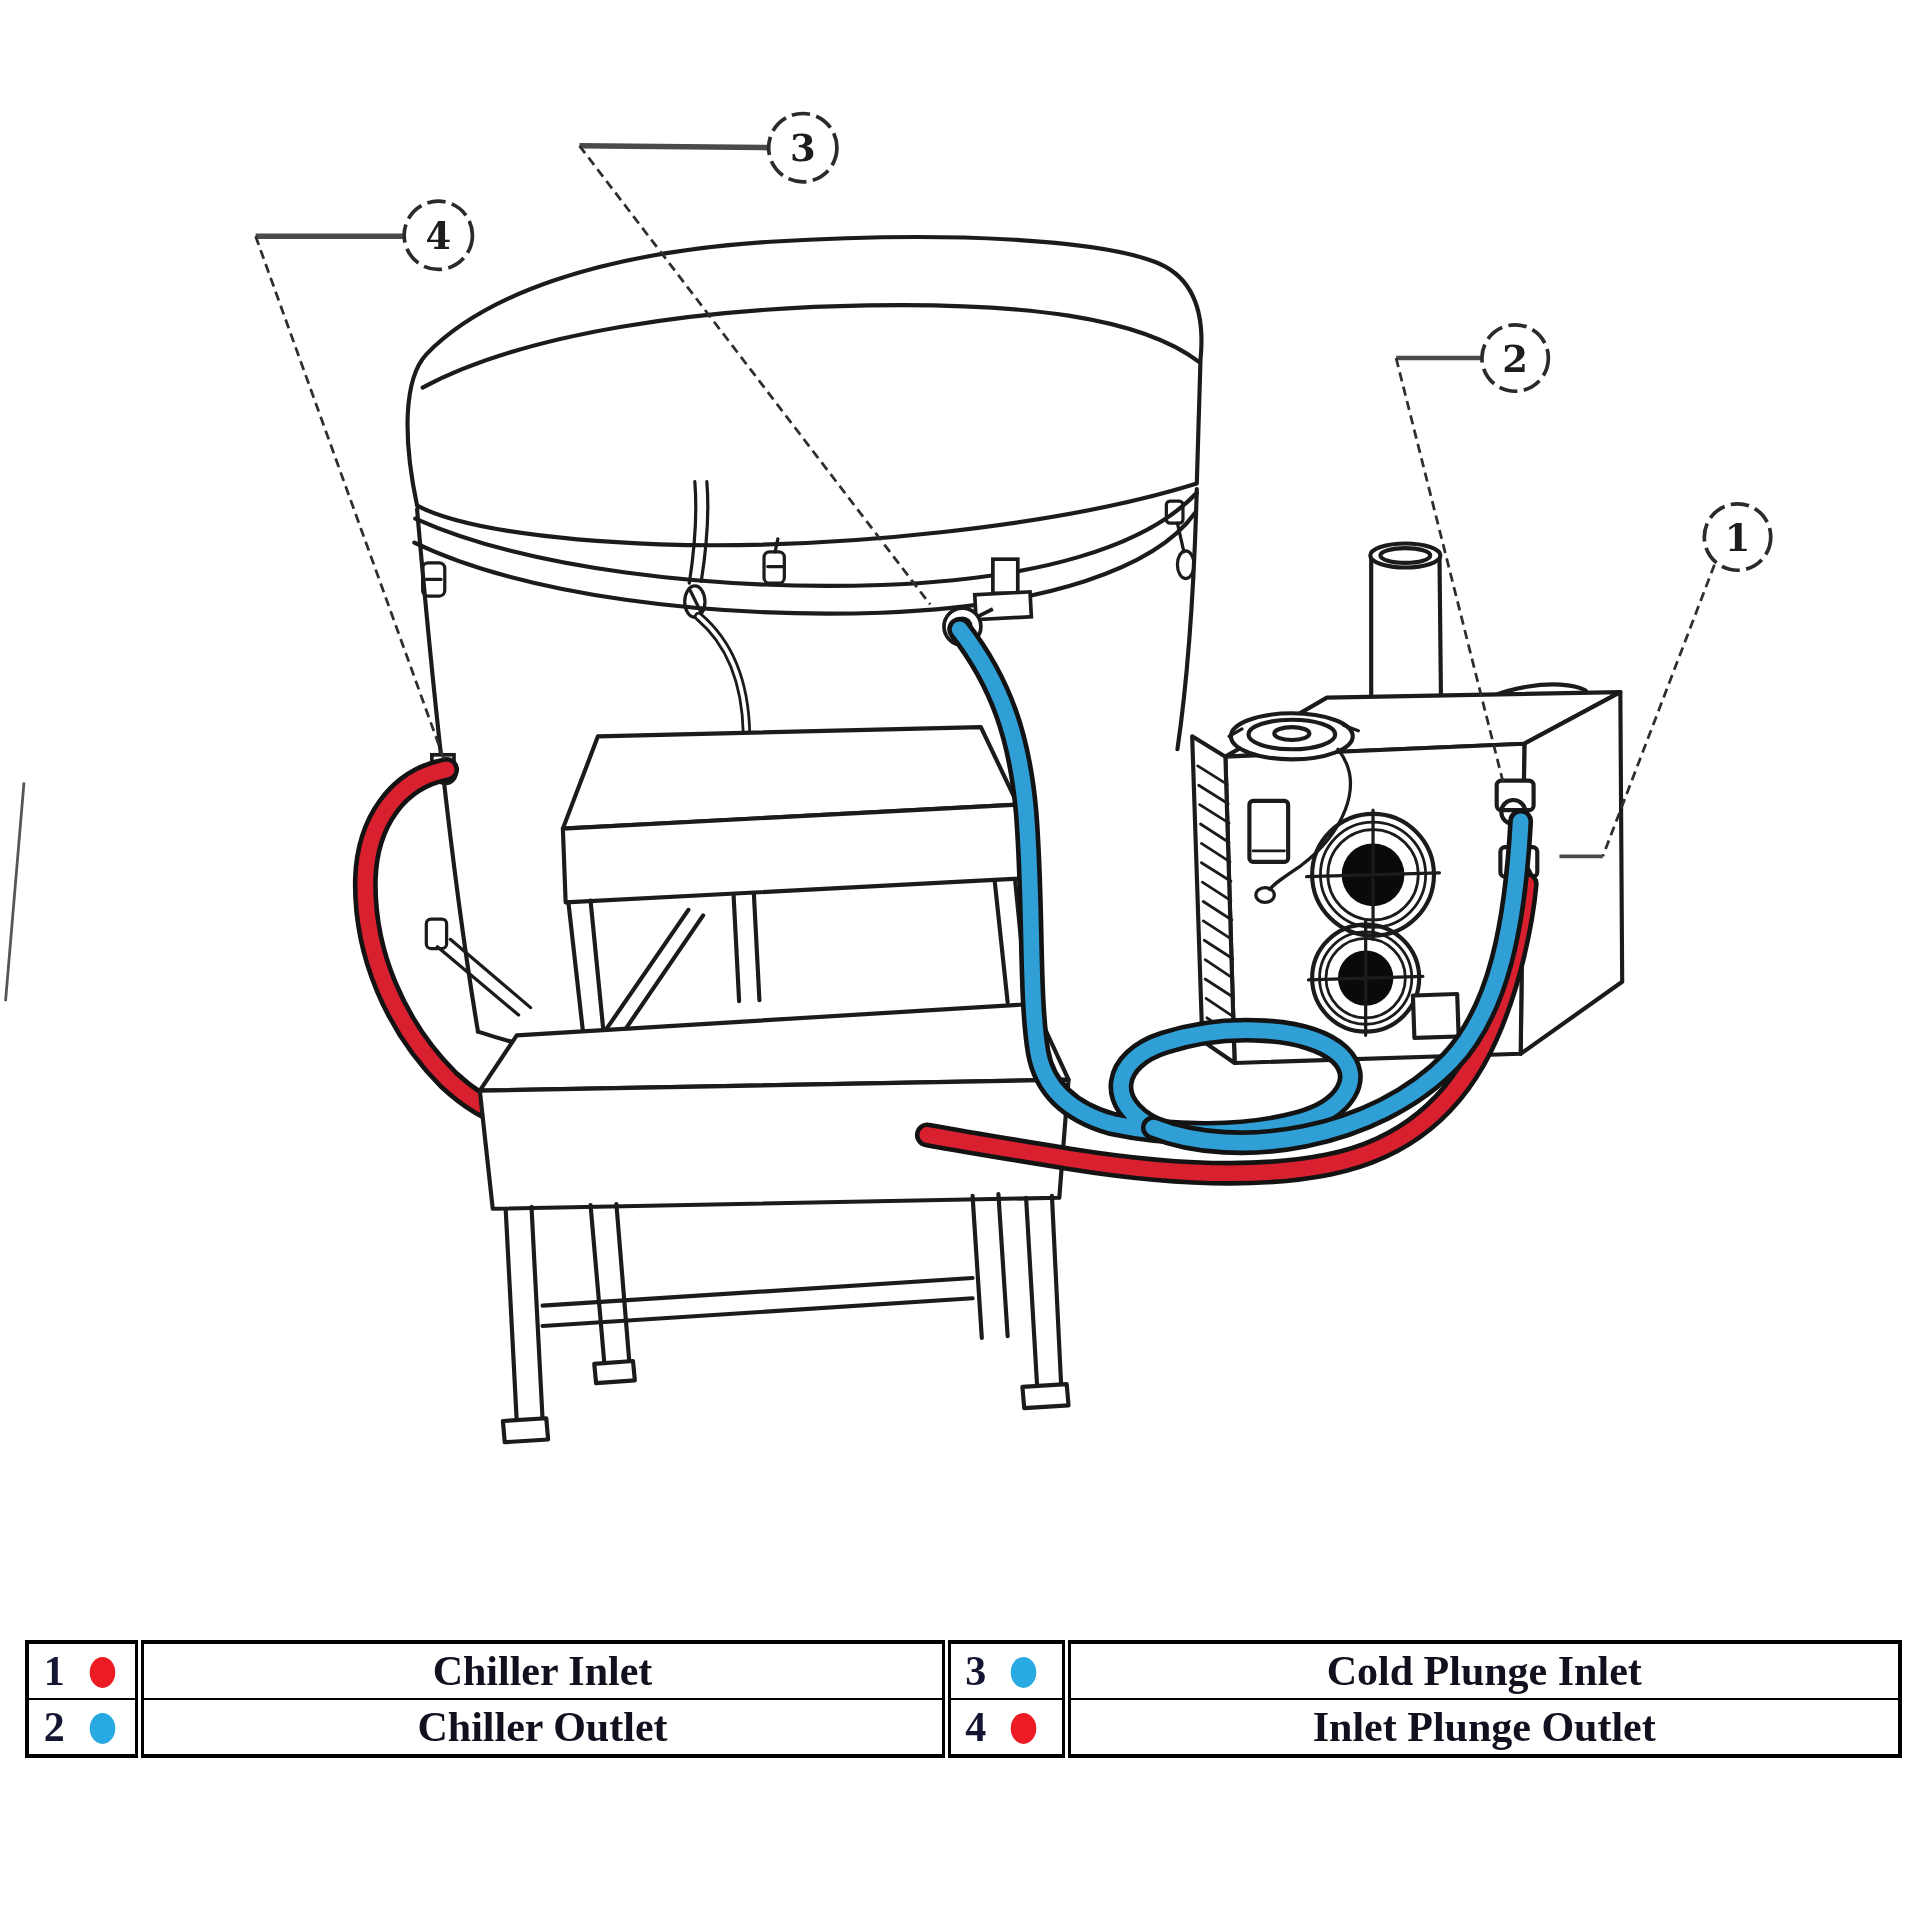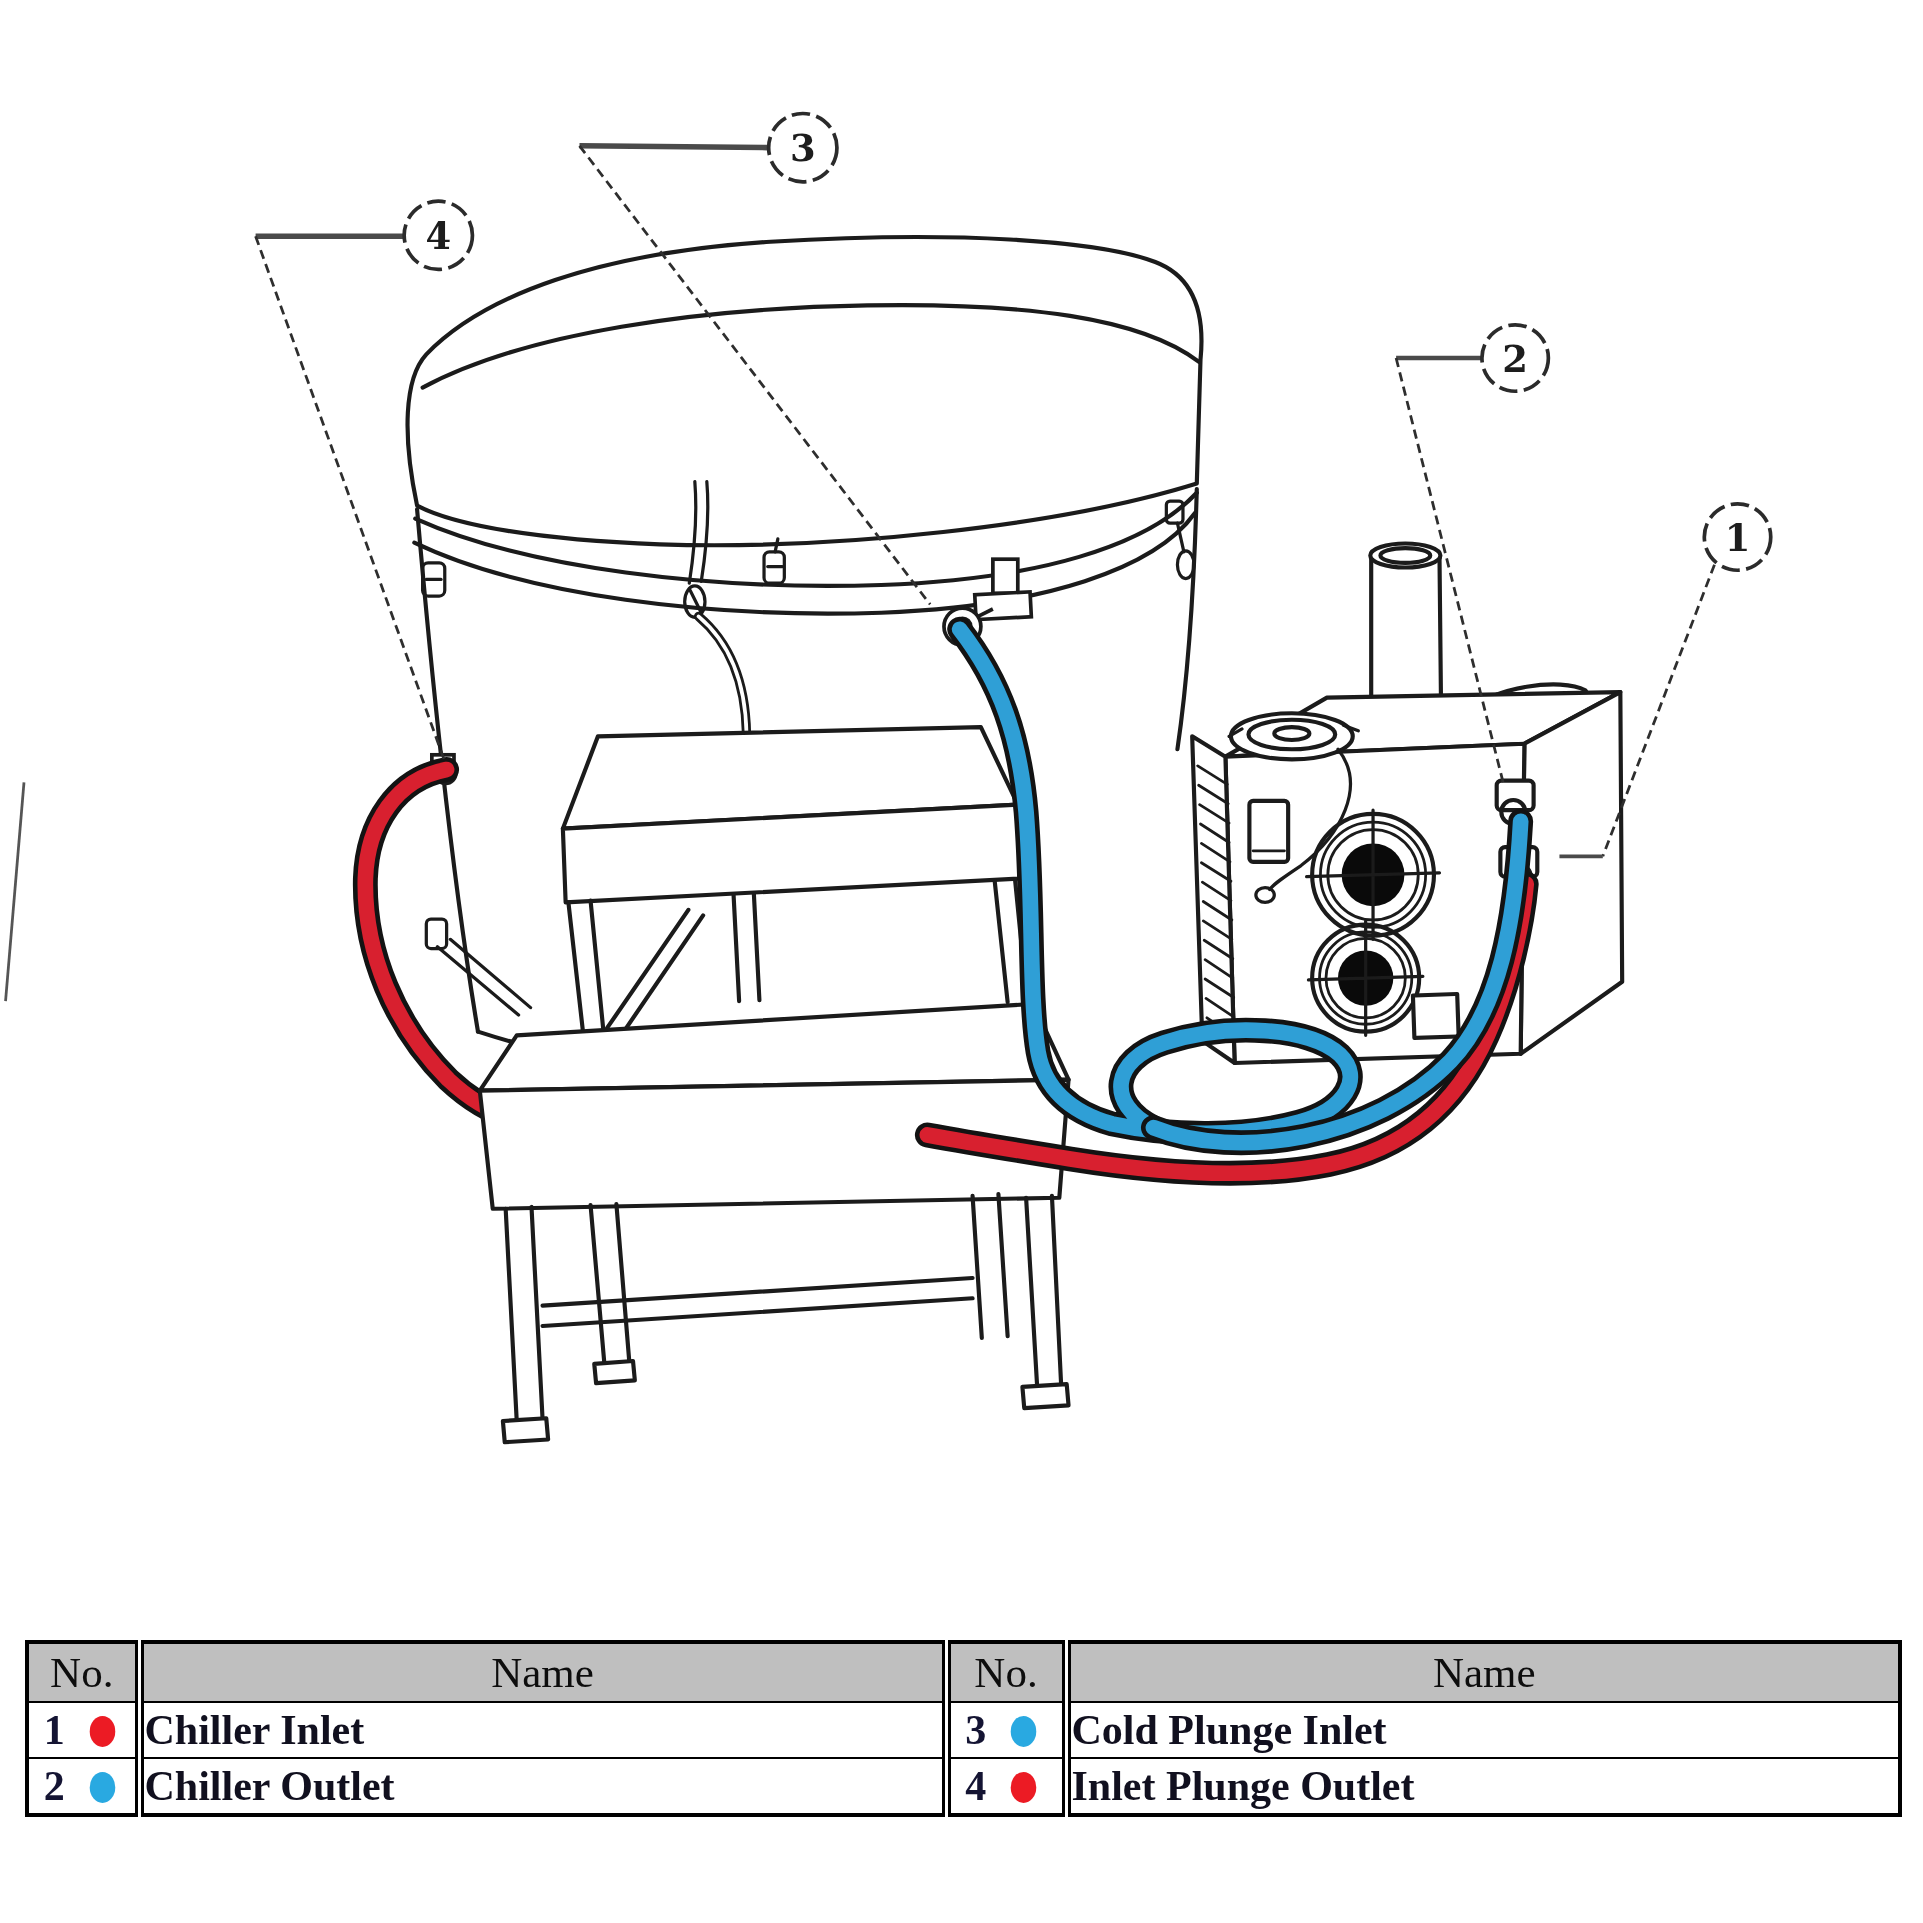--- a/index.html
+++ b/index.html
@@ -6,21 +6,21 @@
   body{width:1923px;height:1923px;position:relative;font-family:"Liberation Serif","DejaVu Serif",serif;}
   #diagram{position:absolute;left:0;top:0;width:1923px;height:1923px;}
   
   #legend{position:absolute;left:25px;top:1640px;width:1873px;}
   table.legend{border-collapse:collapse;table-layout:fixed;width:100%;border:4.6px solid #000;}
   table.legend th, table.legend td{border:2.8px solid #000;vertical-align:middle;overflow:hidden;white-space:nowrap;}
   table.legend th{background:#bfbfbf;font-weight:normal;font-size:43px;height:55px;text-align:center;color:#0d0d0d;}
   table.legend td{height:52px;font-size:42px;font-weight:bold;color:#11101f;background:#fff;}
   td.no-cell{padding-left:14.8px;}
   td.no-cell .wrap{display:flex;align-items:center;gap:22px;}
-  td.name-cell{}
+  td.name-cell{text-align:center;}
   .dbl{border-right:9.2px double #000 !important;}
   .dot-svg{display:block;}
   .num{font-size:42px;font-weight:bold;color:#141433;}
   tr.body-row td{border-top:2.8px solid #000;}
 </style>
 </head>
 <body>
 
 <svg id="diagram" viewBox="0 0 2084 2084" xmlns="http://www.w3.org/2000/svg">
 
@@ -257,26 +257,20 @@
 
 <div id="legend">
   <table class="legend">
     <colgroup>
       <col style="width:112px">
         <col style="width:807px">
         <col style="width:120px">
         <col style="width:834px">
     </colgroup>
     <tbody>
-        <tr>
-      <th class="dbl">No.</th>
-      <th class="dbl">Name</th>
-      <th class="dbl">No.</th>
-      <th>Name</th>
-    </tr>
     <tr class="body-row">
       <td class="no-cell dbl">
         <div class="wrap">
           <span class="num">1</span>
           <svg class="dot-svg" width="31" height="37" viewBox="0 0 34 40">
                 <ellipse cx="17" cy="21" rx="14" ry="17" fill="#ec1b24"></ellipse>
               </svg>
         </div>
       </td>
       <td class="name-cell dbl">Chiller Inlet</td>

